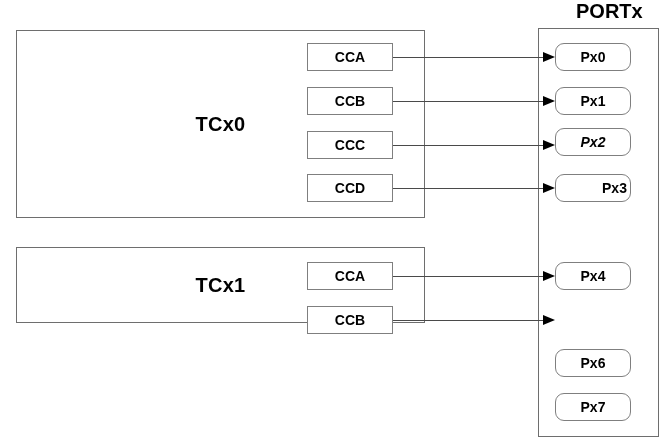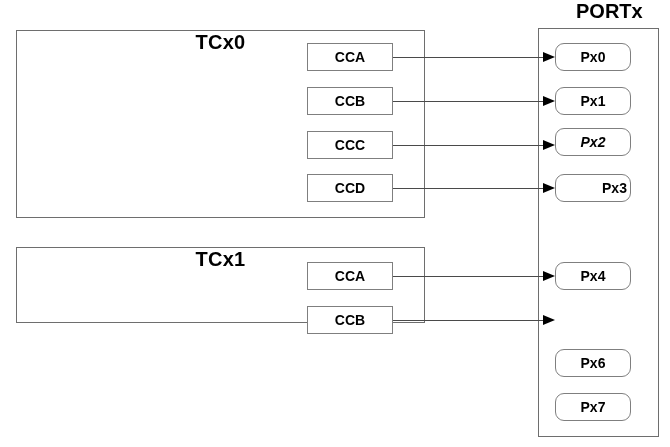--- a/index.html
+++ b/index.html
@@ -19,20 +19,21 @@
     background: var(--background);
     font-family: "Liberation Sans", sans-serif;
     color: var(--text);
     overflow: hidden;
   }
   .big-box {
     position: absolute;
     border: 1px solid var(--box-border);
     background: var(--background);
     display: flex;
+    align-items: center;
     justify-content: center;
   }
   .tc-label {
     font-size: 20px;
     font-weight: bold;
     color: var(--text);
     letter-spacing: 0.3px;
   }
   .small-box {
     position: absolute;

